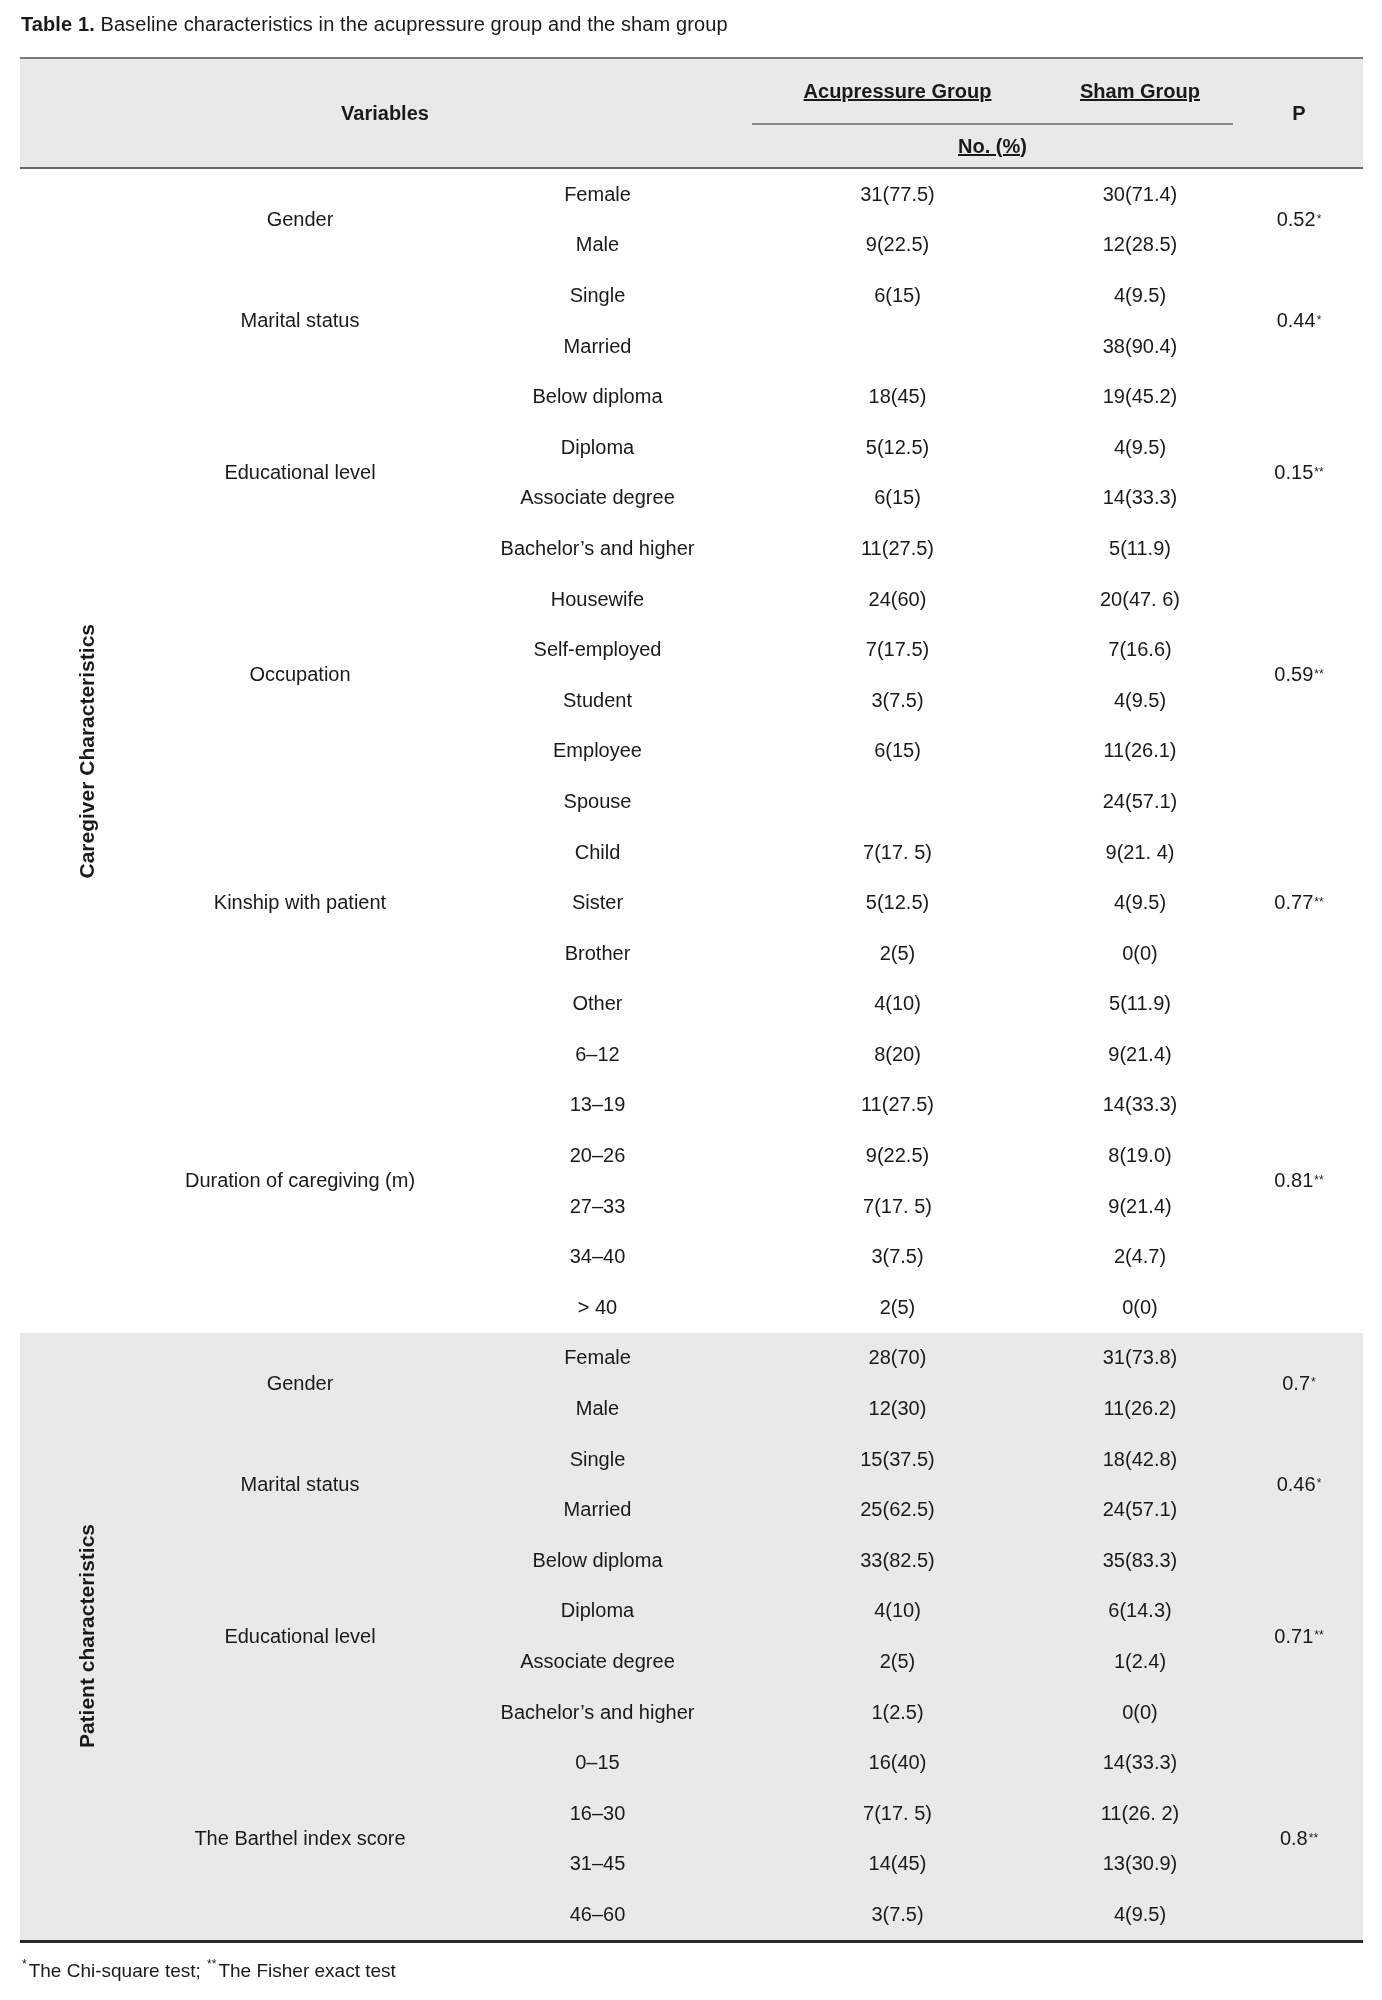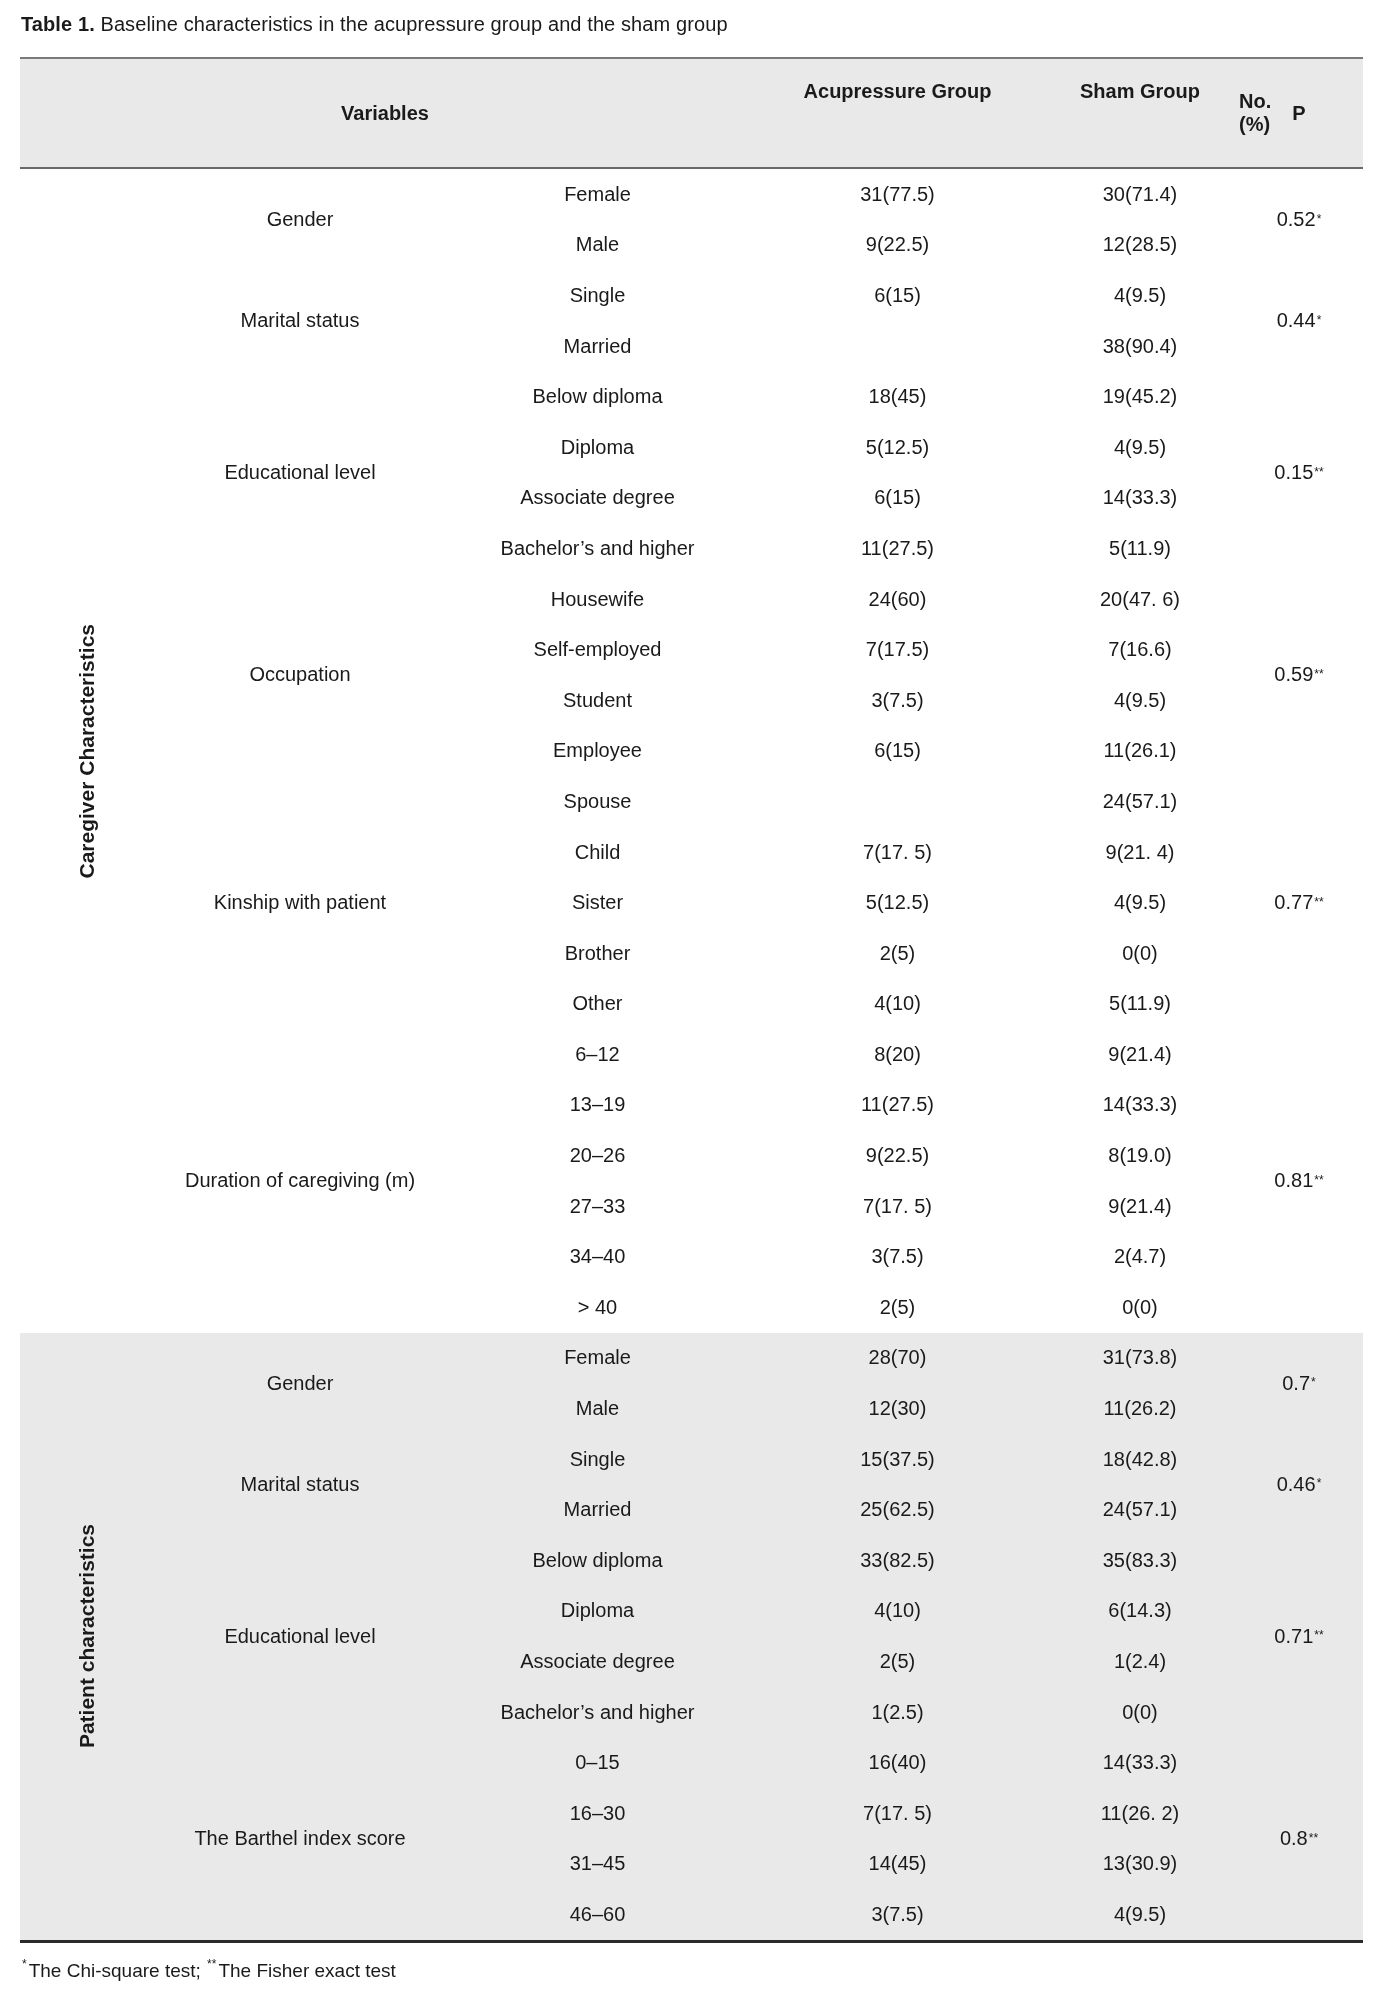--- a/index.html
+++ b/index.html
@@ -27,21 +27,21 @@
     grid-template-columns:135px 290px 305px 295px 190px 128px;
   }
 
   
   .thead {
     height:110px; background:var(--header-bg,#e9e9e9);
     border-bottom:2px solid #696969;
     font-weight:bold;
   }
   .h-variables { grid-column:1/4; display:flex; align-items:center; justify-content:center; }
-  .h-groups { grid-column:4/6; display:flex; flex-direction:row; }
+  .h-groups { grid-column:4/6; display:flex; flex-direction:column;text-decoration:underline; }
   .h-groups-top { height:64px; display:flex; align-items:center; }
   .h-group-1 { width:295px; text-align:center; }
   .h-group-2 { width:190px; text-align:center; }
   .h-underline { height:0; border-bottom:2px solid #8a8a8a; margin:0 2px 0 2px; }
   .h-no { flex:1; display:flex; align-items:center; justify-content:center; }
   .h-p { grid-column:6; display:flex; align-items:center; justify-content:center; }
 
   
   .section { --row-h:50.6px; }
   .section.shaded { background:var(--shaded-bg,#e9e9e9); }

